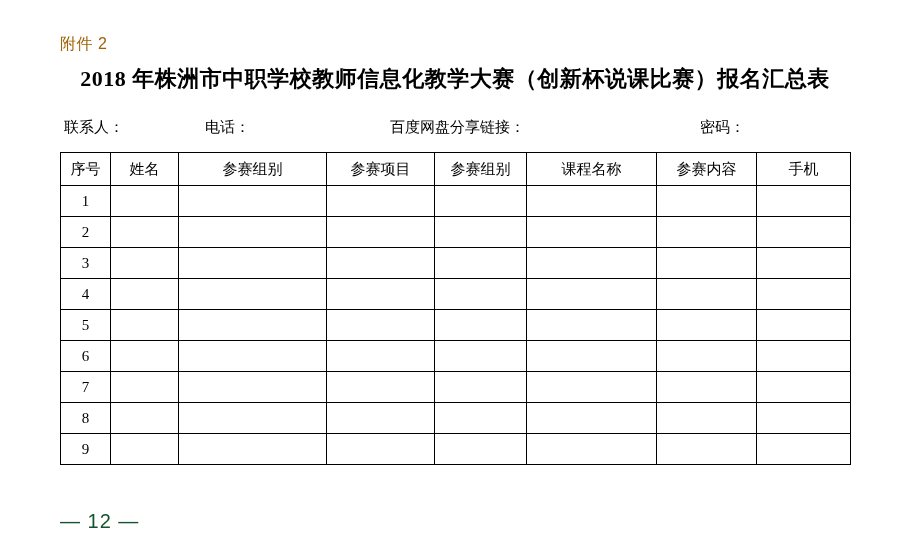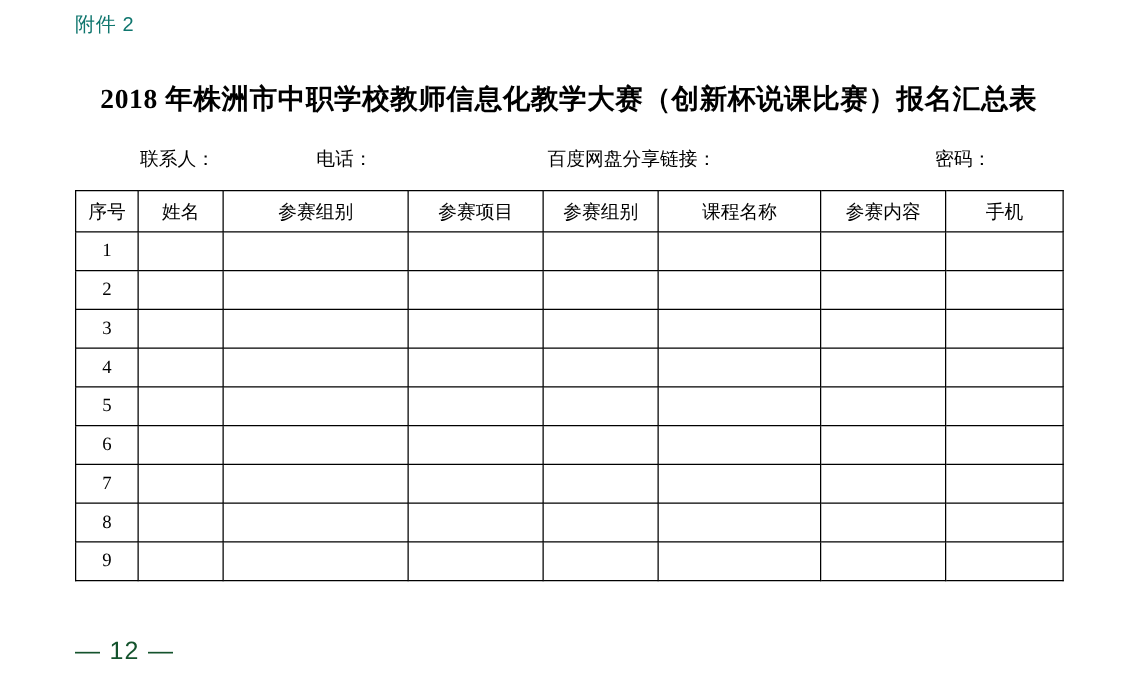--- a/index.html
+++ b/index.html
@@ -17,25 +17,25 @@
   .page {
     position: relative;
     width: 900px;
     height: 542px;
     box-sizing: border-box;
     padding: 0;
   }
   .attachment-label {
     position: absolute;
     left: 60px;
-    top: 10px;
+    top: 34px;
     font-family: "Liberation Sans", "DejaVu Sans", sans-serif;
     font-size: 16px;
     letter-spacing: 0.5px;
-    color: #0f766e;
+    color: #a16207;
   }
   .doc-title {
     position: absolute;
     left: 60px;
     top: 64px;
     width: 790px;
     text-align: center;
     font-family: "Liberation Serif", "DejaVu Serif", serif;
     font-weight: bold;
     font-size: 22px;
@@ -44,21 +44,20 @@
     color: #000;
   }
   .meta-row {
     position: absolute;
     left: 60px;
     top: 118px;
     width: 790px;
     height: 24px;
     font-family: "Liberation Sans", "DejaVu Sans", sans-serif;
     font-size: 15px;
-    margin-left: 48px;
   }
   .meta-item {
     position: absolute;
     white-space: nowrap;
     color: #000;
   }
   .meta-contact { left: 4px; top: 0; }
   .meta-phone   { left: 145px; top: 0; }
   .meta-link    { left: 330px; top: 0; }
   .meta-pass    { left: 640px; top: 0; }

